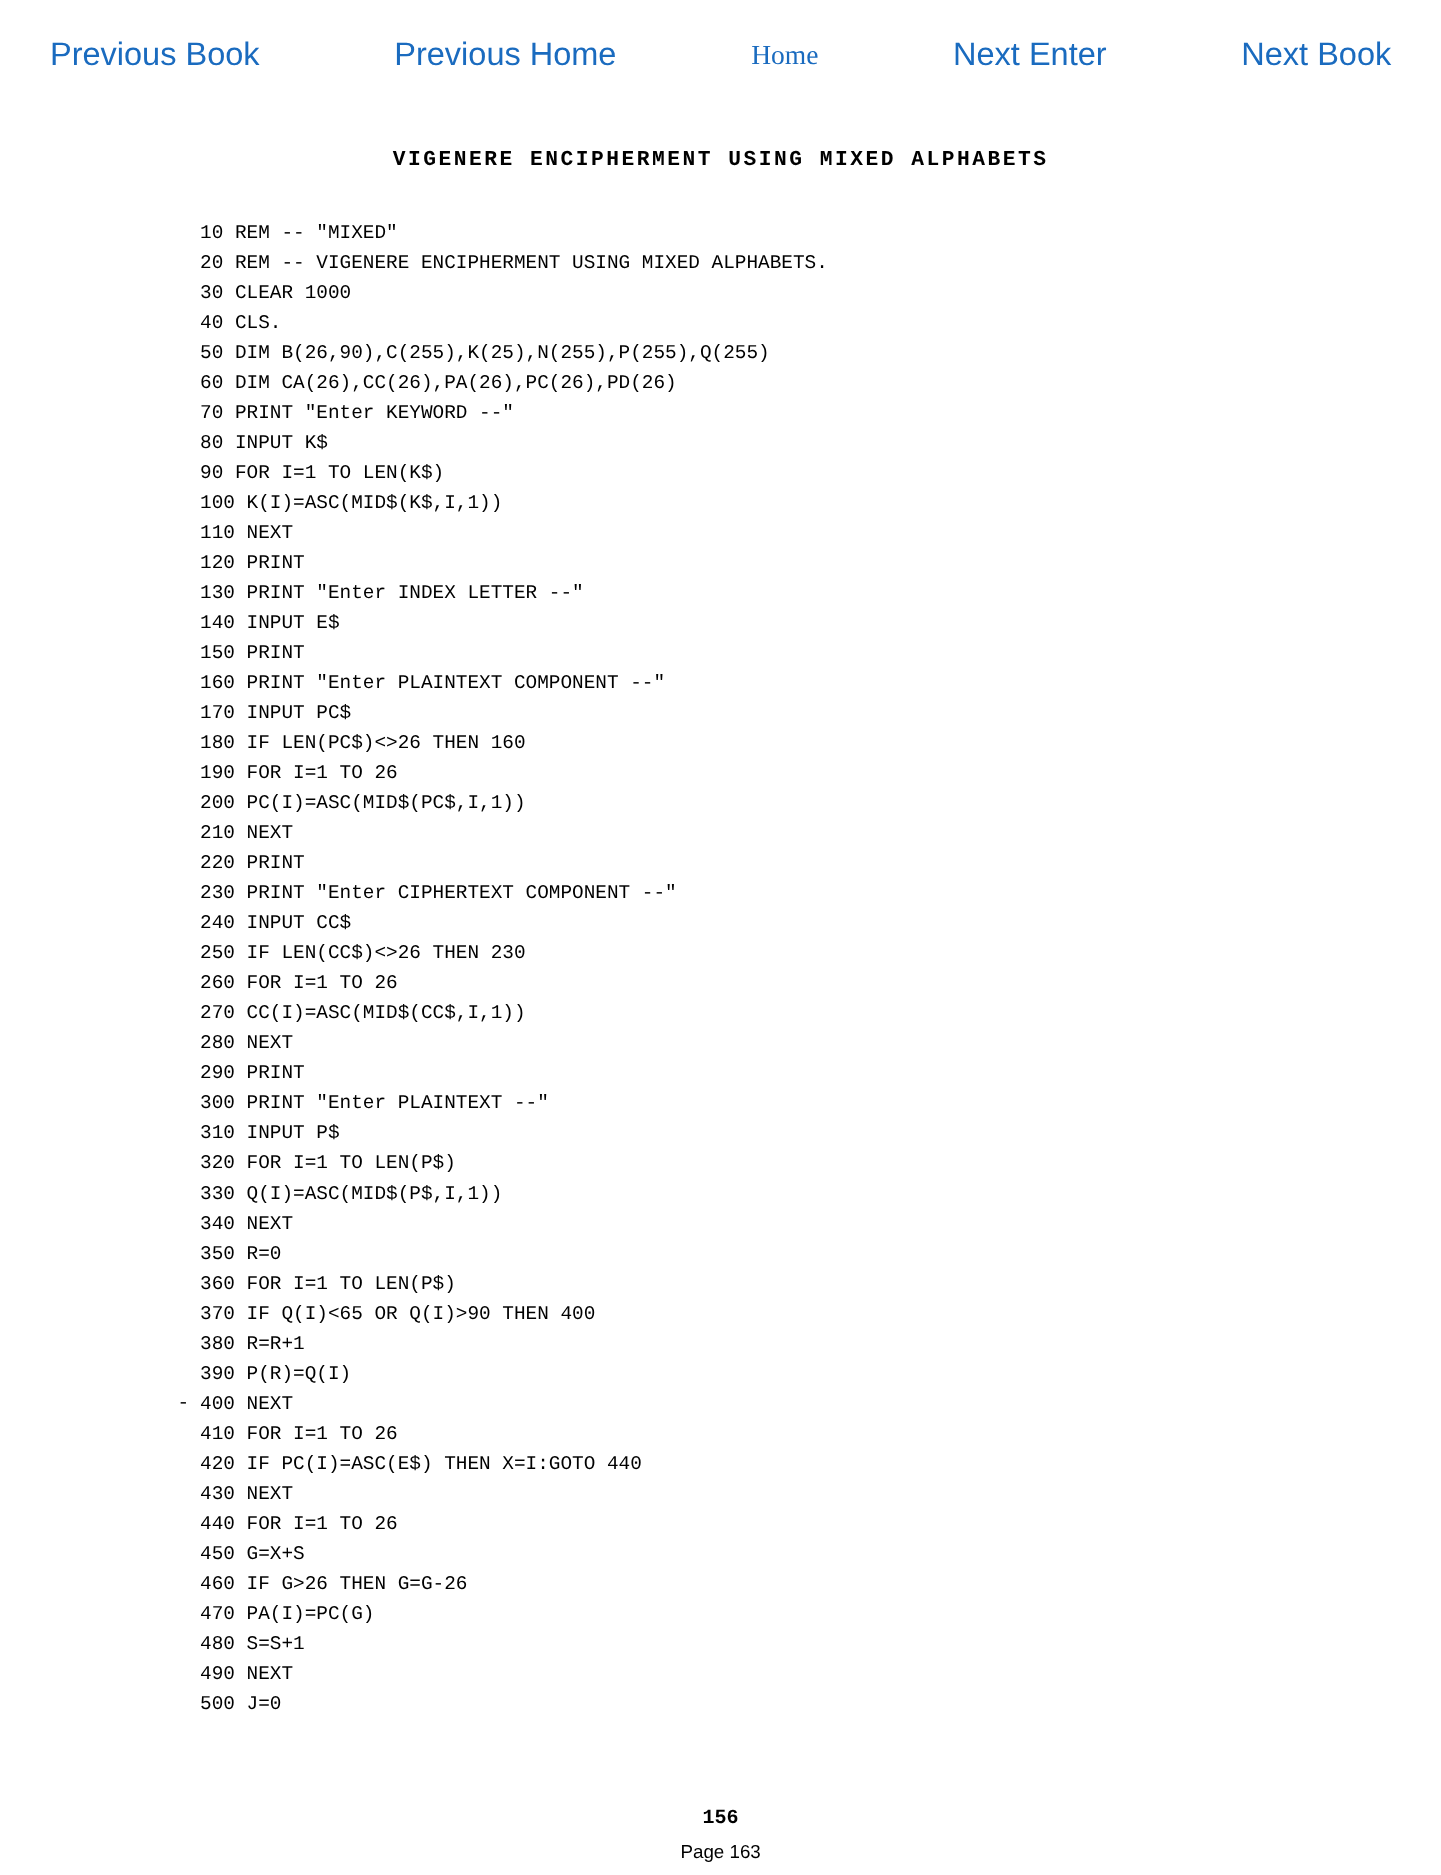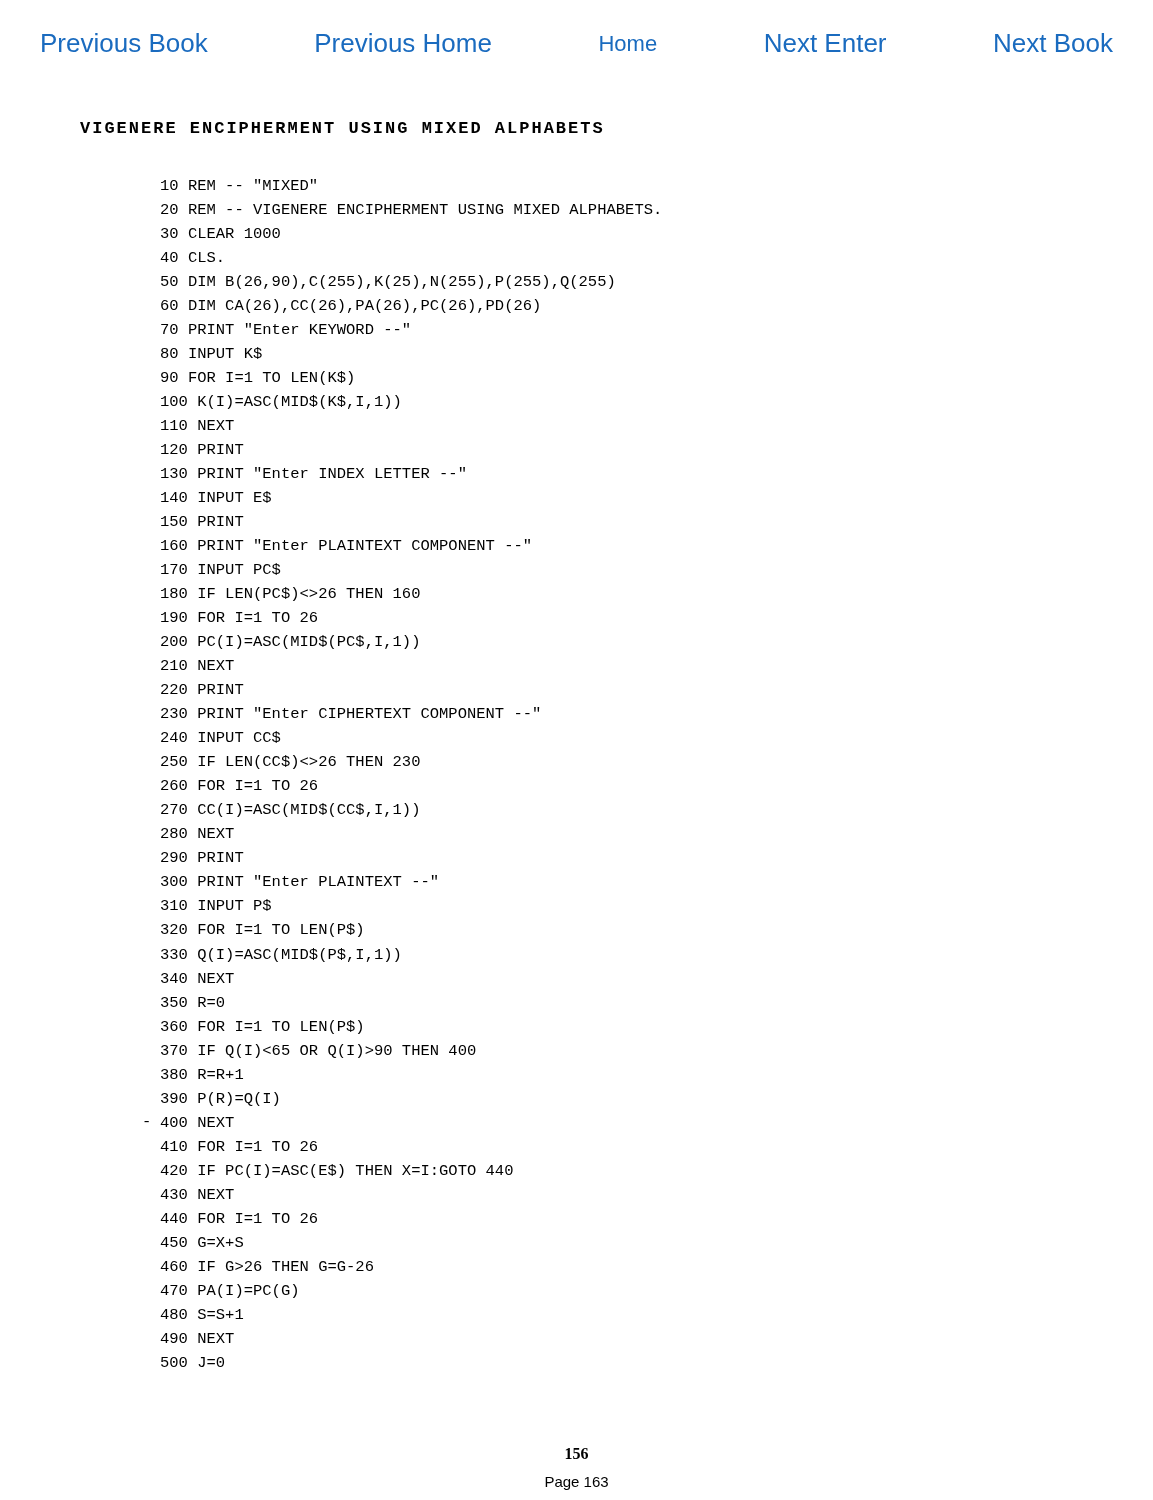--- a/index.html
+++ b/index.html
@@ -23,47 +23,47 @@
     }
     .nav-link {
       color: #1a6bbf;
       font-family: Arial, sans-serif;
       font-size: 26px;
       cursor: pointer;
       text-decoration: none;
     }
     .nav-home {
       color: #1a6bbf;
-      font-family: Liberation Sans, sans-serif;
+      font-family: Liberation Serif, serif;
       font-size: 22px;
       cursor: pointer;
     }
     .content {
       padding: 40px 80px 40px 80px;
     }
     .page-title {
-      text-align: left;
+      text-align: center;
       font-family: 'Courier New', Courier, monospace;
       font-size: 17px;
       font-weight: bold;
       letter-spacing: 2px;
       margin-bottom: 36px;
       color: #000;
     }
     .code-block {
       font-family: 'Courier New', Courier, monospace;
       font-size: 15.5px;
       line-height: 1.55;
       color: #000;
       white-space: pre;
       margin-left: 80px;
     }
     .page-number-center {
       text-align: center;
-      font-family: Liberation Serif, serif;
+      font-family: Liberation Mono, monospace;
       font-size: 16px;
       font-weight: bold;
       margin-top: 30px;
       color: #000;
     }
     .page-footer {
       text-align: center;
       font-family: Arial, sans-serif;
       font-size: 15px;
       color: #000;

